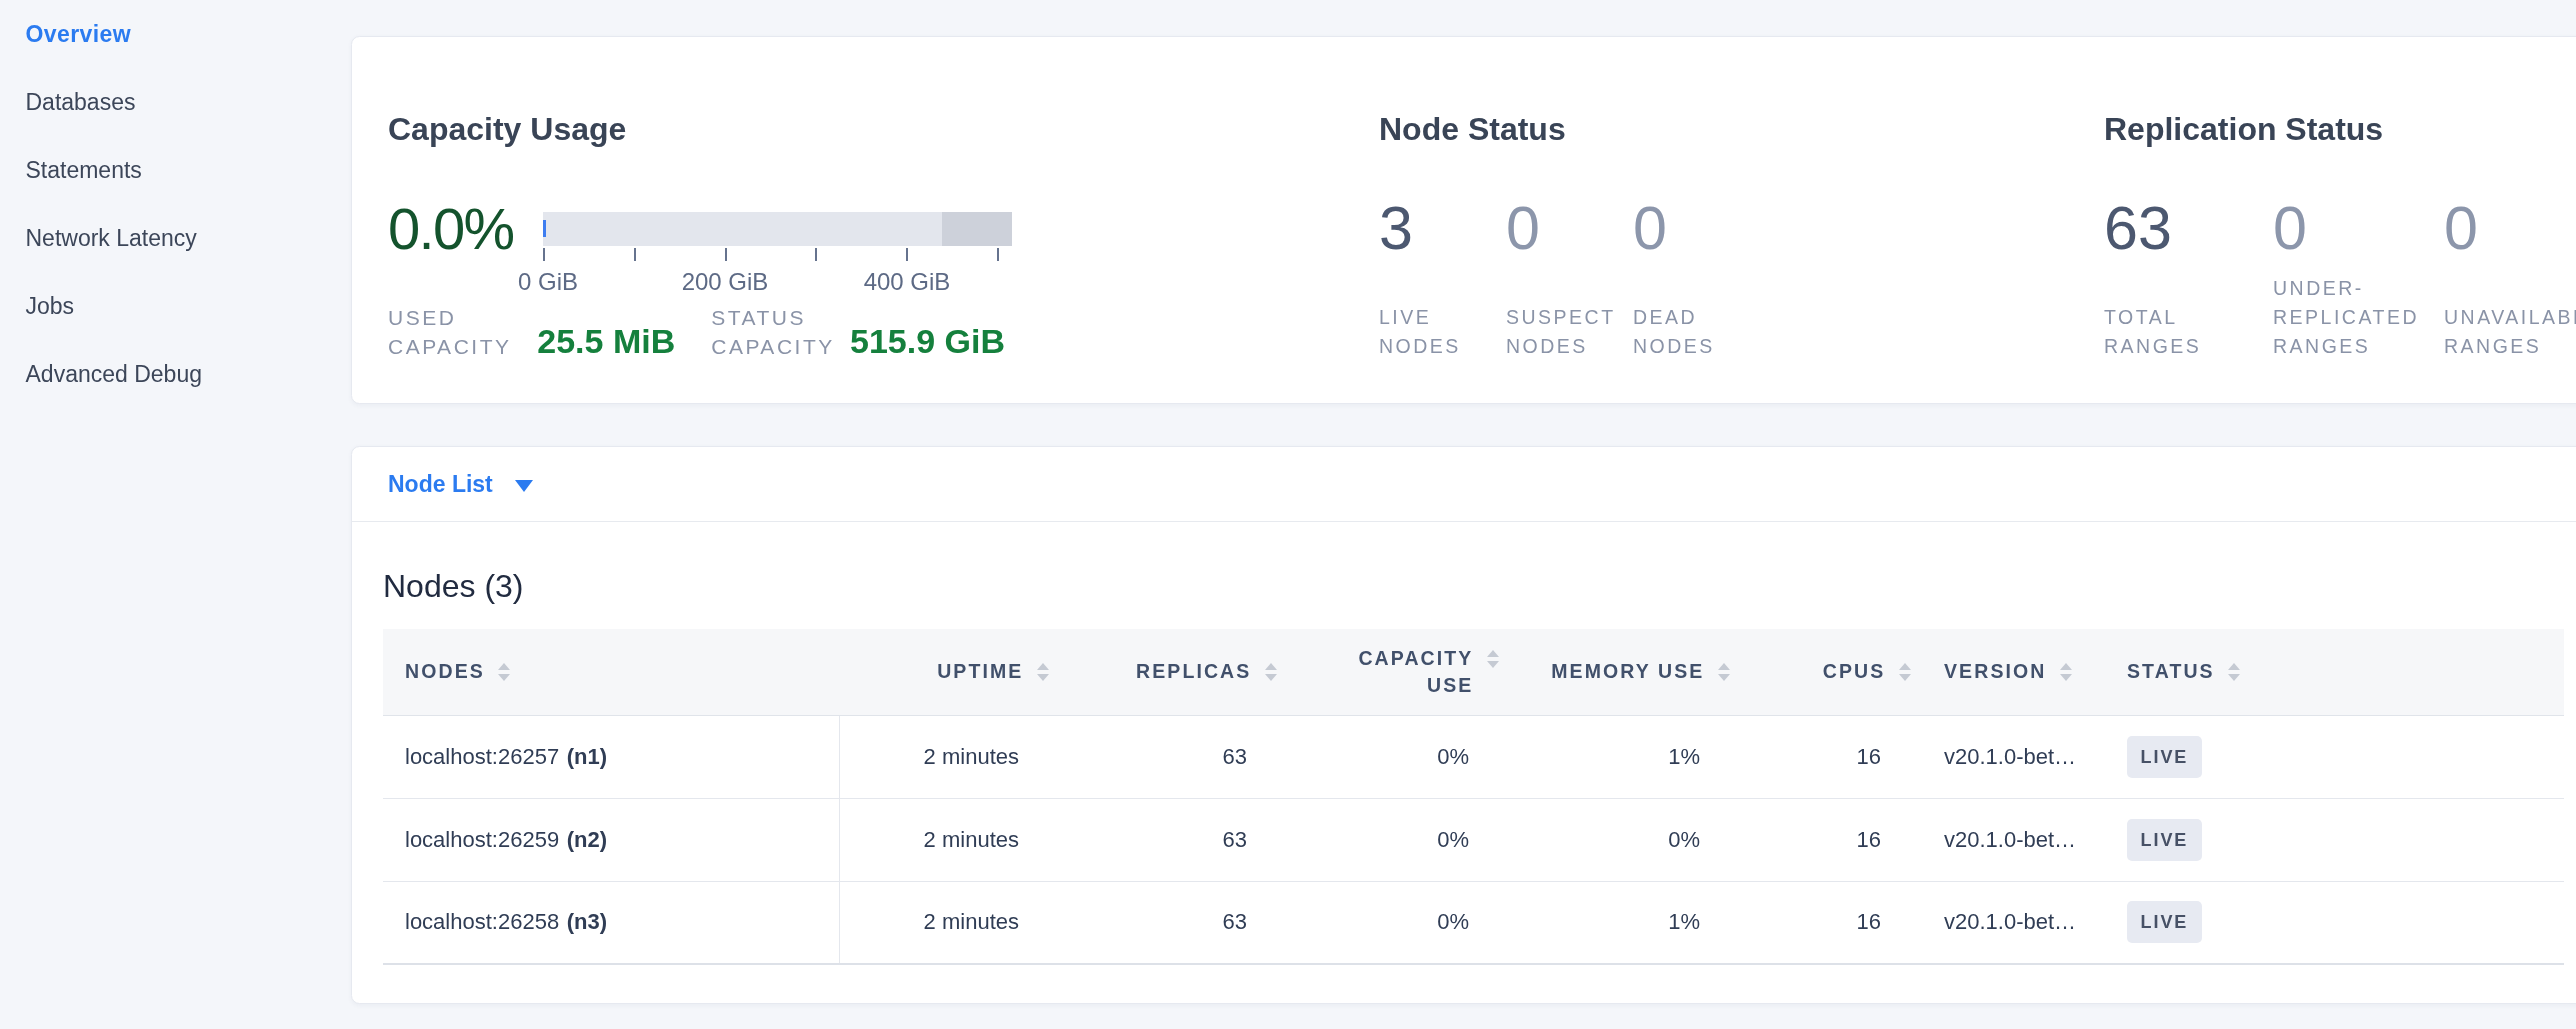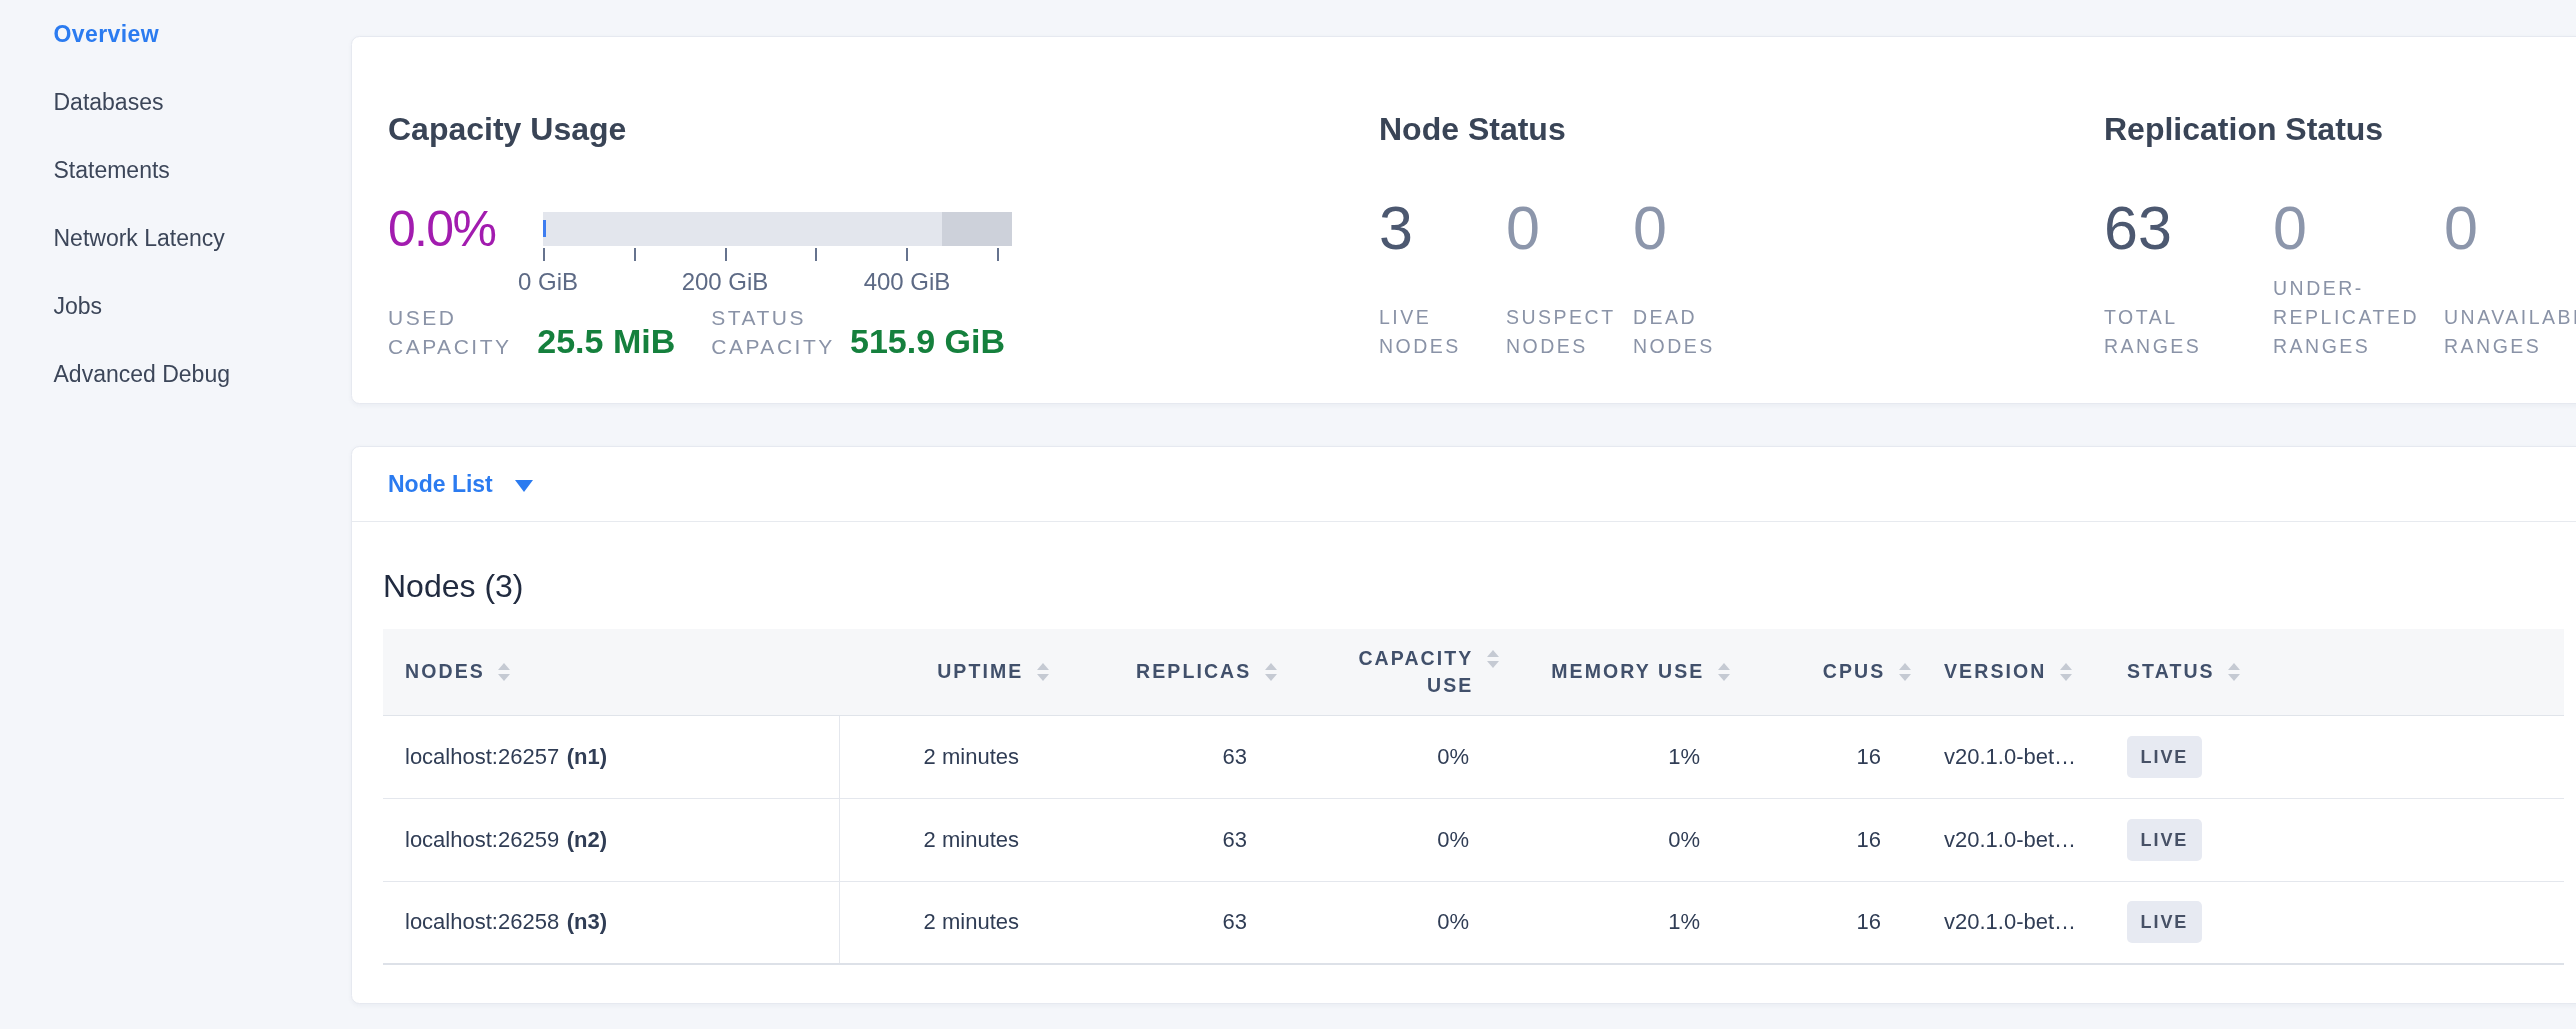--- a/index.html
+++ b/index.html
@@ -6,21 +6,21 @@
   html,body { margin:0; padding:0; }
   body {
     width:2576px; height:1030px; overflow:hidden;
     background:#f4f6fa;
     font-family:"Liberation Sans", sans-serif;
     color:#2f3b52;
     display:flex;
   }
 
   
-  .sidebar { width:351px; flex:none; padding-top:0;padding-left:28px; }
+  .sidebar { width:351px; flex:none; padding-top:0; }
   .nav-item {
     height:68px; display:flex; align-items:center; padding-left:25.5px;
     font-size:23px; font-weight:500; color:#3c4659; cursor:pointer;
   }
   .nav-item.active { color:#2b7bf0; font-weight:700; letter-spacing:0.4px; }
 
   
   .main { flex:1; padding:36px 19.5px 0 0; }
   .card {
     background:#ffffff; border:0.8px solid #e6e9f0; border-radius:8.5px;
@@ -31,21 +31,21 @@
   
   .card.summary { height:368px; display:flex; padding:75px 0 42px 36px; margin-bottom:42px; }
   .card-title { font-size:32px; font-weight:600; color:#394456; margin:0; line-height:1.1; }
 
   .sec { display:flex; flex-direction:column; }
   .sec-capacity { width:951px; }
   .sec-nodes    { width:685px; }
   .sec-repl     { flex:1; }
 
   .cap-main { display:flex; align-items:center; margin-top:49px; height:65px; }
-  .cap-percent { font-size:50px; font-weight:500; color:#a21caf; width:155px; letter-spacing:-1.7px; }
+  .cap-percent { font-size:58px; font-weight:500; color:#14532d; width:155px; letter-spacing:-1.7px; }
   .gauge { width:469px; }
   .gauge-bar { position:relative; width:469px; height:34px; background:#e3e6ed; }
   .gauge-other { position:absolute; right:0; top:0; height:34px; width:15%; background:#cdd1da; }
   .gauge-used  { position:absolute; left:0; top:8.5px; height:17px; width:3.4px; background:#3e7df0; }
   .gauge-axis { position:absolute; width:469px; height:48px; }
   .gauge-wrap { position:relative; }
   .tick { position:absolute; top:2.5px; width:1.7px; height:12.7px; background:#66738e; }
   .tick-label { position:absolute; top:22px; font-size:24px; color:#5d6a85; transform:translateX(-50%); white-space:nowrap; }
 
   .cap-metrics { margin-top:auto; display:flex; align-items:flex-end; }

